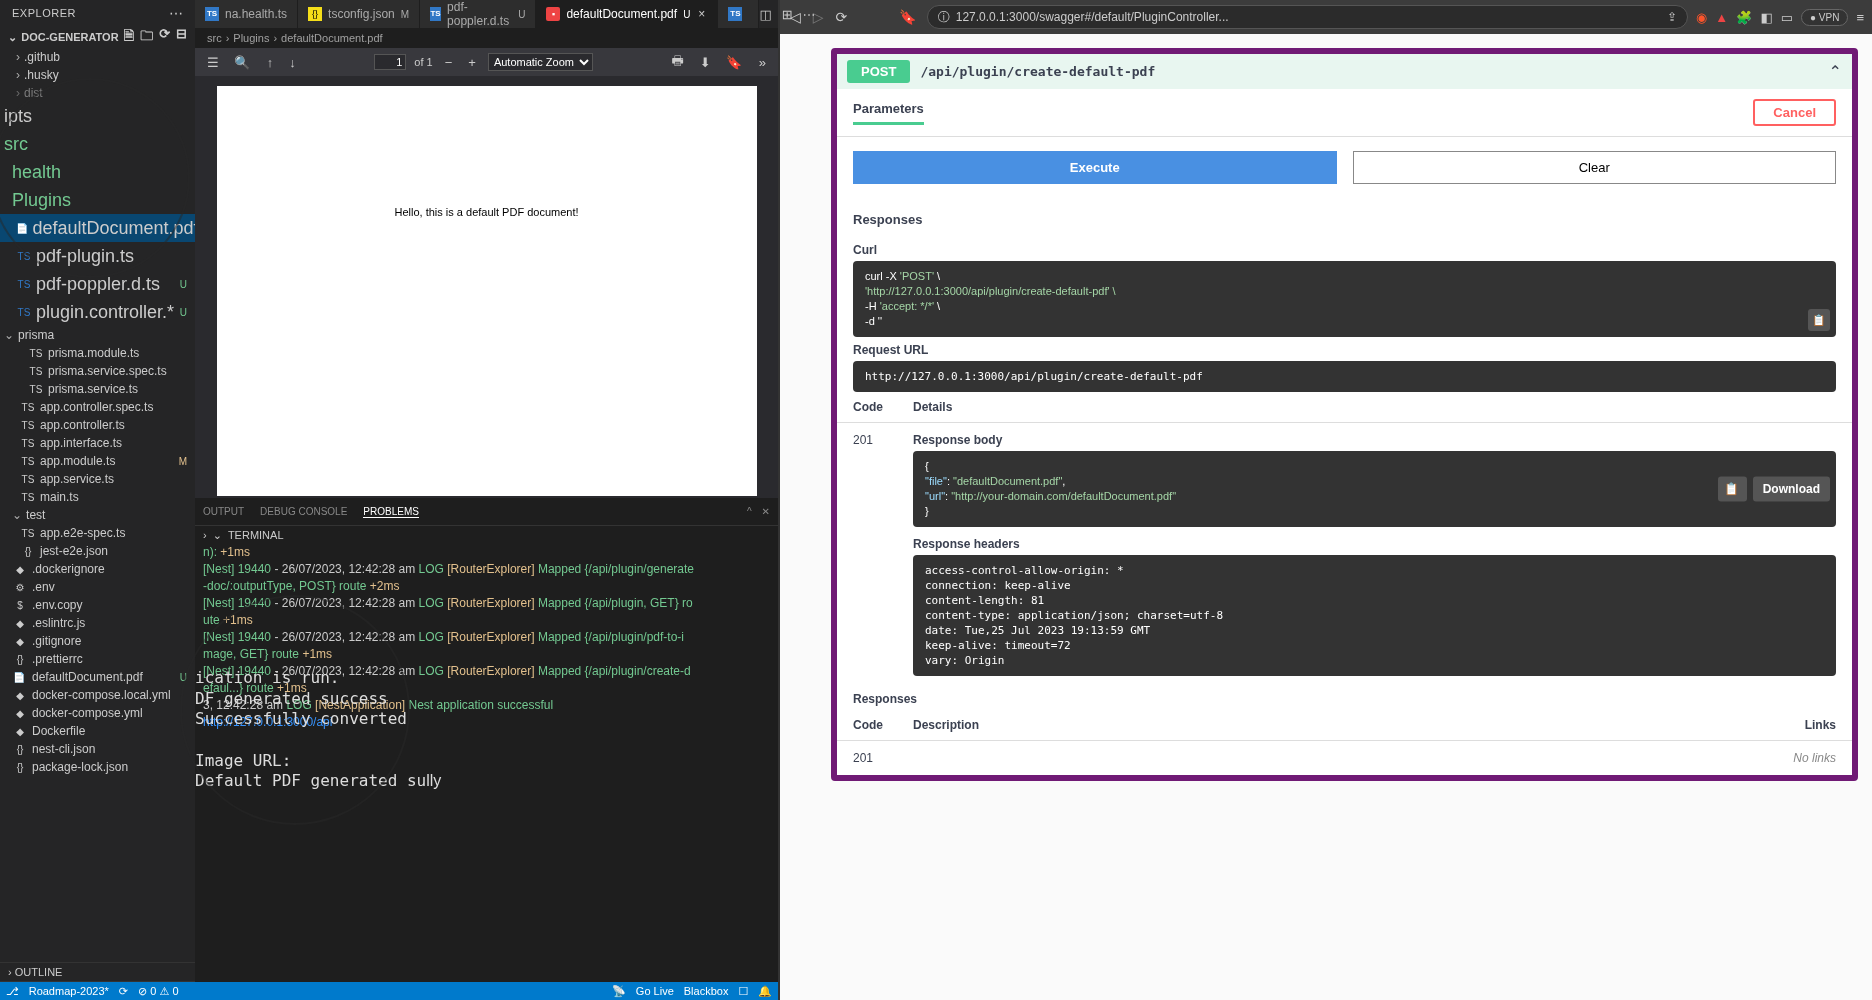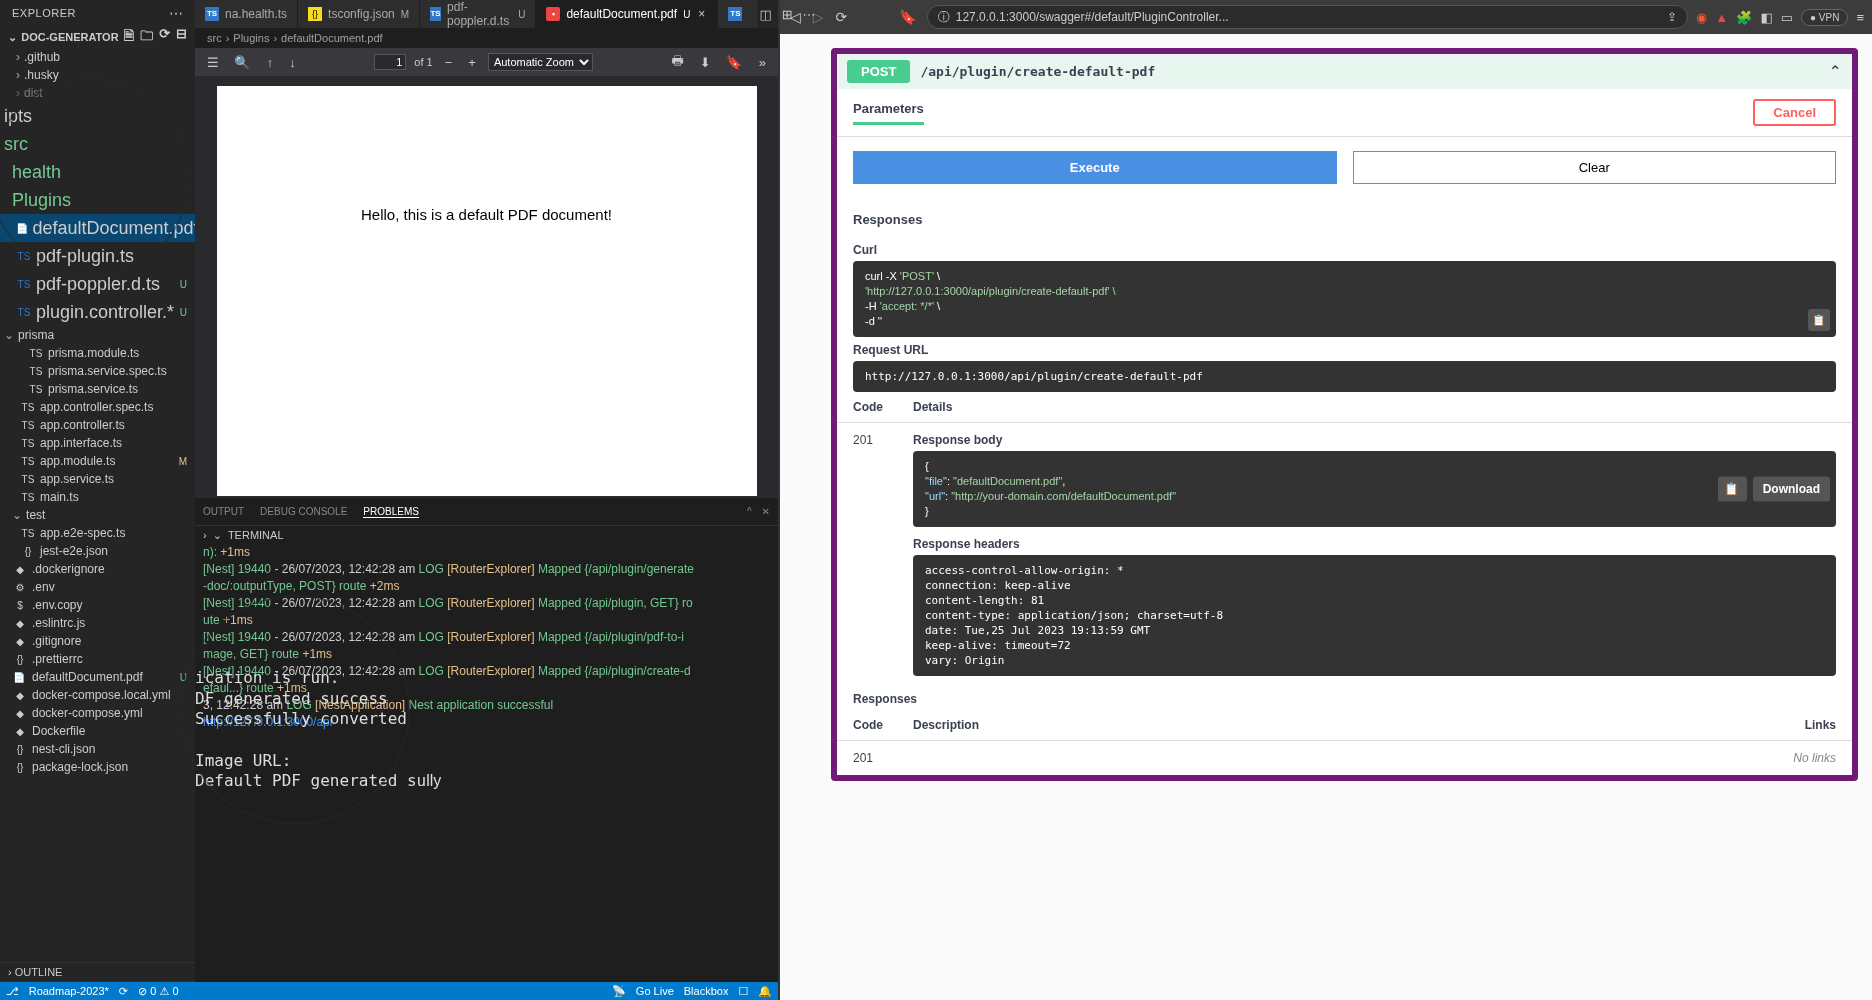--- a/index.html
+++ b/index.html
@@ -53,21 +53,21 @@
     .breadcrumb { position: absolute; top: 28px; left: 195px; right: 0; height: 20px; background: #1e1e1e; display: flex; align-items: center; padding-left: 12px; font-size: 11px; color: #a0a0a0; gap: 4px; }
     
     
     .pdf-viewer { position: absolute; top: 48px; left: 195px; right: 0; height: 450px; background: #2a2a2e; }
     .pdf-toolbar { height: 28px; background: #38383d; display: flex; align-items: center; padding: 0 8px; gap: 8px; color: #ccc; }
     .pdf-toolbar .spacer { flex: 1; }
     .pdf-toolbar input { width: 32px; background: #2a2a2e; border: 1px solid #555; color: #fff; text-align: right; padding: 1px 3px; font-size: 11px; }
     .pdf-toolbar .of { font-size: 11px; }
     .pdf-toolbar-icon { cursor: pointer; font-size: 13px; padding: 2px 4px; }
     .pdf-toolbar select { background: #2a2a2e; border: 1px solid #555; color: #fff; font-size: 11px; padding: 1px; }
-    .pdf-page { background: #fff; width: 540px; height: 410px; margin: 10px auto; color: #000; display: flex; align-items: flex-start; justify-content: center; padding-top: 120px; font-size: 15px; }
+    .pdf-page { background: #fff; width: 540px; height: 410px; margin: 10px auto; color: #000; display: flex; align-items: flex-start; justify-content: center; padding-top: 120px; font-size: 11px; }
     
     
     .panel { position: absolute; top: 498px; left: 195px; right: 0; bottom: 18px; background: #1e1e1e; display: flex; flex-direction: column; }
     .panel-tabs { height: 28px; display: flex; align-items: center; padding: 0 8px; gap: 16px; font-size: 10px; color: #888; border-bottom: 1px solid #333; }
     .panel-tab { cursor: pointer; text-transform: uppercase; }
     .panel-tab.active { color: #fff; border-bottom: 1px solid #fff; }
     .panel-tabs .right { margin-left: auto; display: flex; gap: 10px; }
     .term-line2 { display: flex; align-items: center; padding: 0 8px; height: 18px; color: #ccc; font-size: 11px; gap: 6px; }
     .term-body { flex: 1; overflow: hidden; padding: 0 8px; font-family: Menlo, Consolas, monospace; font-size: 12px; line-height: 17px; position: relative; }
     .c-green { color: #73c991; }

